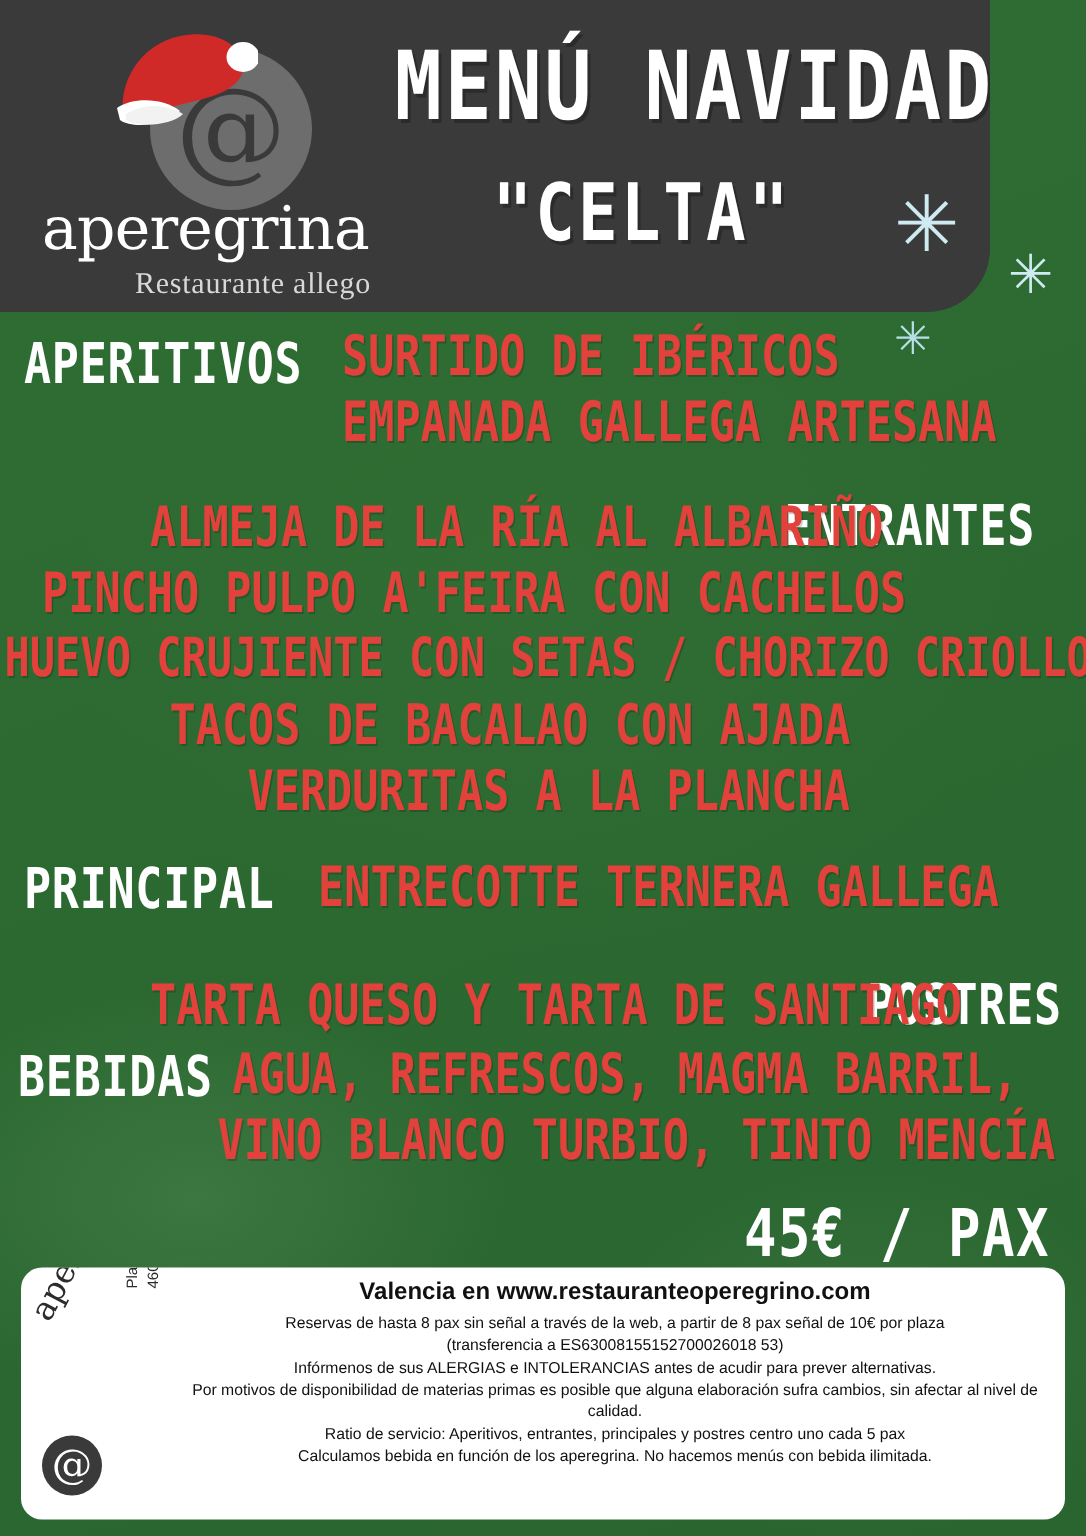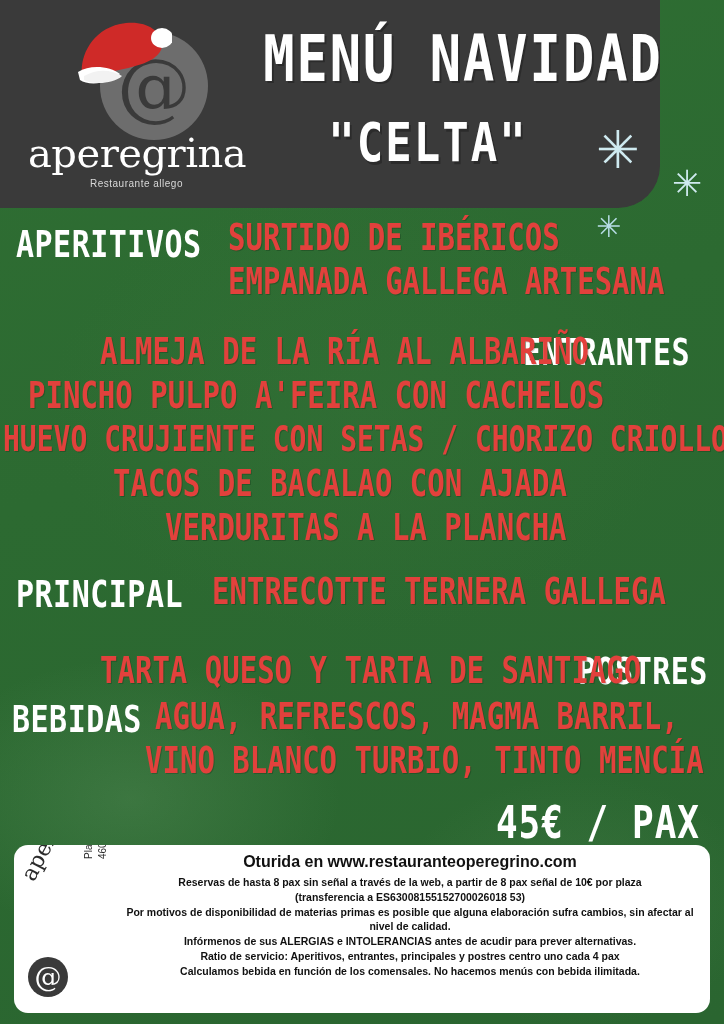--- a/index.html
+++ b/index.html
@@ -78,22 +78,22 @@
     color: #ffffff;
     font-family: "DejaVu Serif", serif;
     font-size: 40px;
     letter-spacing: -0.5px;
   }
   .brand-sub {
     position: absolute;
     left: 62px;
     top: 156px;
     color: #d8d8d8;
-    font-family: Liberation Sans, sans-serif;
-    font-size: 10px;
+    font-family: Liberation Serif, serif;
+    font-size: 20px;
     letter-spacing: 0.5px;
   }
 
   .title-main, .title-sub {
     position: absolute;
     color: #ffffff;
     font-family: "DejaVu Sans Mono", monospace;
     font-weight: bold;
     text-align: center;
     letter-spacing: 2px;
@@ -270,21 +270,21 @@
     color: #111111;
     font-family: "Liberation Sans", sans-serif;
   }
   .f-head {
     font-size: 16px;
     font-weight: bold;
     margin-bottom: 4px;
   }
   .f-line {
     font-size: 10.5px;
-    font-weight: bold;
+    font-weight: normal;
     line-height: 14px;
     margin: 1px 0;
   }
 </style>
 </head>
 <body>
 
 <div class="bg-texture"></div>
 
 <div class="header-panel">
@@ -346,21 +346,21 @@
 
 <div class="footer">
   <div class="footer-brand">
     <div class="footer-at">@</div>
     <div class="footer-name">aperegrina</div>
     <div class="footer-addr">Plaza de Santa Mª Oturida, 1</div>
     <div class="footer-addr" style="left:78px;">46003 Valencia</div>
   </div>
 
   <div class="footer-text">
-    <div class="f-head">Oturida en  www.restauranteoperegrino.com</div>
+    <div class="f-head">Valencia en  www.restauranteoperegrino.com</div>
     <div class="f-line">Reservas de hasta 8 pax sin señal a través de la web, a partir de 8 pax señal de 10€ por plaza</div>
     <div class="f-line">(transferencia a ES63008155152700026018 53)</div>
+    <div class="f-line">Infórmenos de sus ALERGIAS e INTOLERANCIAS antes de acudir para prever alternativas.</div>
     <div class="f-line">Por motivos de disponibilidad de materias primas es posible que alguna elaboración sufra cambios, sin afectar al nivel de calidad.</div>
-    <div class="f-line">Infórmenos de sus ALERGIAS e INTOLERANCIAS antes de acudir para prever alternativas.</div>
-    <div class="f-line">Ratio de servicio: Aperitivos, entrantes, principales y postres centro uno cada 4 pax</div>
-    <div class="f-line">Calculamos bebida en función de los comensales. No hacemos menús con bebida ilimitada.</div>
+    <div class="f-line">Ratio de servicio: Aperitivos, entrantes, principales y postres centro uno cada 5 pax</div>
+    <div class="f-line">Calculamos bebida en función de los aperegrina. No hacemos menús con bebida ilimitada.</div>
   </div>
 </div>
 
 </body></html>

